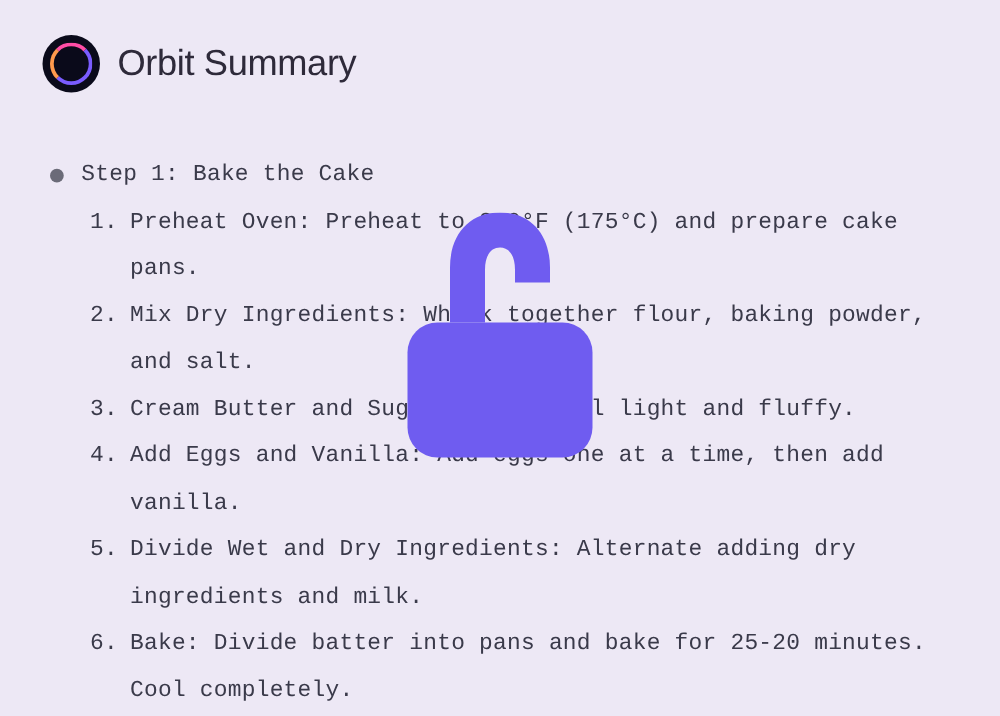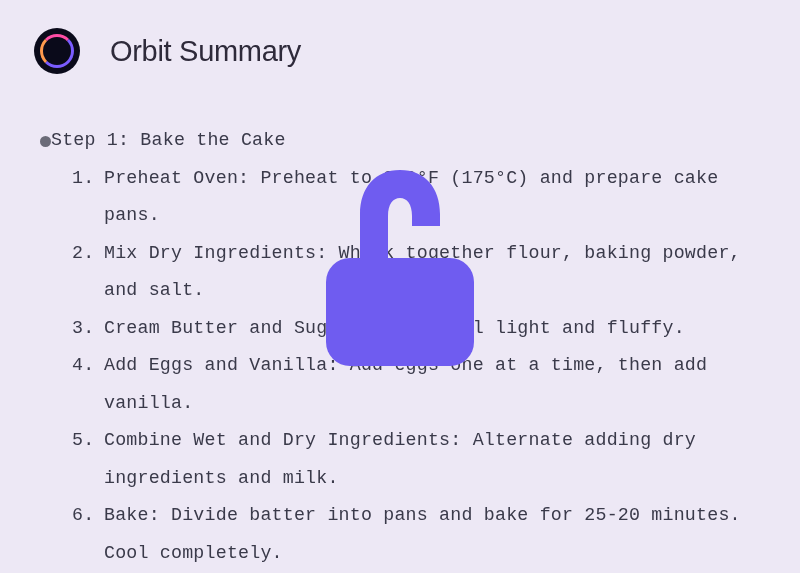--- a/index.html
+++ b/index.html
@@ -13,21 +13,21 @@
       background: #ede8f5;
       font-family: "Courier New", Courier, monospace;
       color: #3a3a4a;
       overflow: hidden;
       position: relative;
     }
     .header {
       display: flex;
       align-items: center;
       padding: 28px 34px 0 34px;
-      gap: 30px;
+      gap: 14px;
     }
     .logo {
       width: 46px;
       height: 46px;
       border-radius: 50%;
       background: #0a0a1a;
       position: relative;
       display: flex;
       align-items: center;
       justify-content: center;
@@ -49,20 +49,21 @@
     }
     .content {
       padding: 48px 40px 0 40px;
       font-size: 18.3px;
       line-height: 2.05;
       letter-spacing: 0.2px;
     }
     .step-row {
       display: flex;
       align-items: baseline;
+      gap: 14px;
     }
     .bullet {
       width: 11px;
       height: 11px;
       border-radius: 50%;
       background: #6b6b78;
       flex-shrink: 0;
       position: relative;
       top: 2px;
     }
@@ -109,21 +110,21 @@
 <div class="content">
   <div class="step-row">
     <div class="bullet"></div>
     <div class="step-title">Step 1: Bake the Cake</div>
   </div>
   <ol class="steps">
     <li>Preheat Oven: Preheat to 350°F (175°C) and prepare cake pans.</li>
     <li>Mix Dry Ingredients: Whisk together flour, baking powder, and salt.</li>
     <li>Cream Butter and Sugar: Beat until light and fluffy.</li>
     <li>Add Eggs and Vanilla: Add eggs one at a time, then add vanilla.</li>
-    <li>Combine Wet and Dry Ingredients: Alternate adding dry ingredients and milk.</li>
+    <li>Divide Wet and Dry Ingredients: Alternate adding dry ingredients and milk.</li>
     <li>Bake: Divide batter into pans and bake for 25-20 minutes. Cool completely.</li>
   </ol>
 </div>
 
 <div class="lock-overlay">
   <svg viewBox="0 0 160 200" xmlns="http://www.w3.org/2000/svg">
     <path d="M 80 0 C 55 0 40 18 40 44 L 40 88 L 68 88 L 68 46 C 68 34 73 28 80 28 C 87 28 92 34 92 46 L 92 56 L 120 56 L 120 44 C 120 18 105 0 80 0 Z" fill="#6f5cf0"></path>
     <rect x="6" y="88" width="148" height="108" rx="24" ry="24" fill="#6f5cf0"></rect>
   </svg>
 </div>

